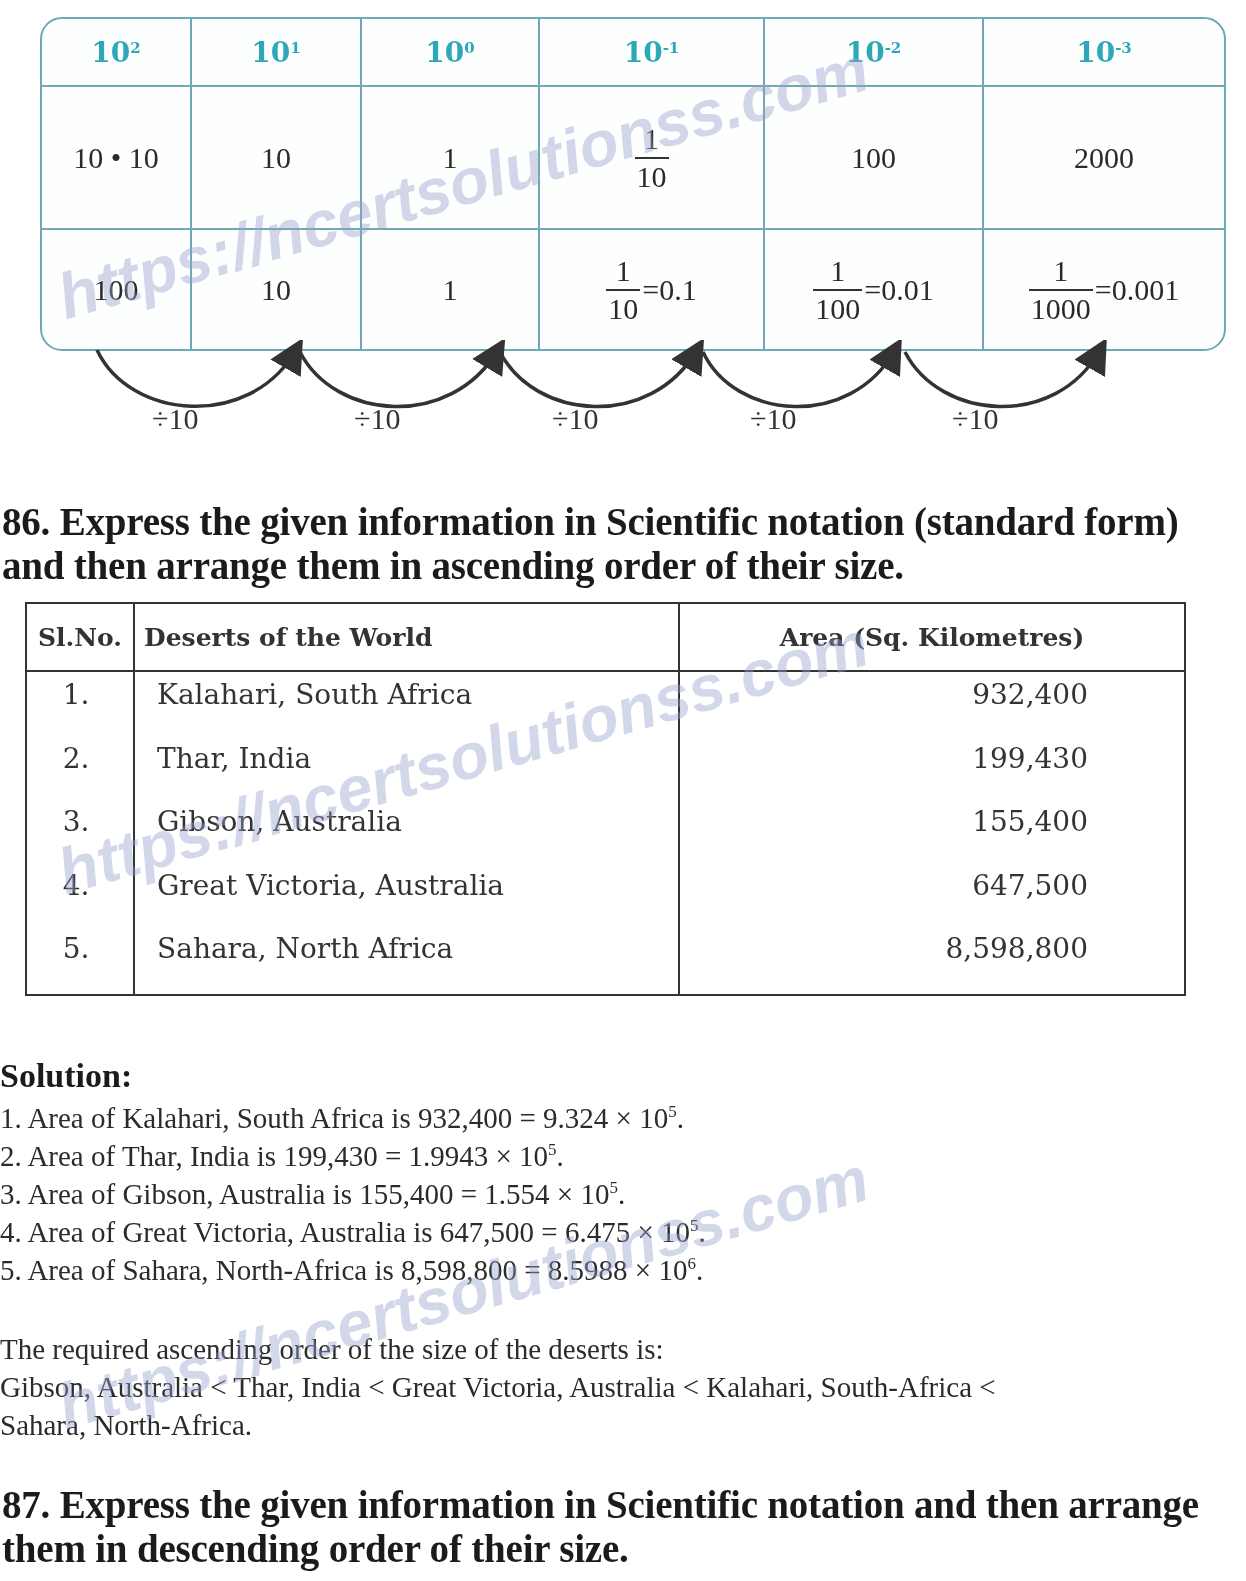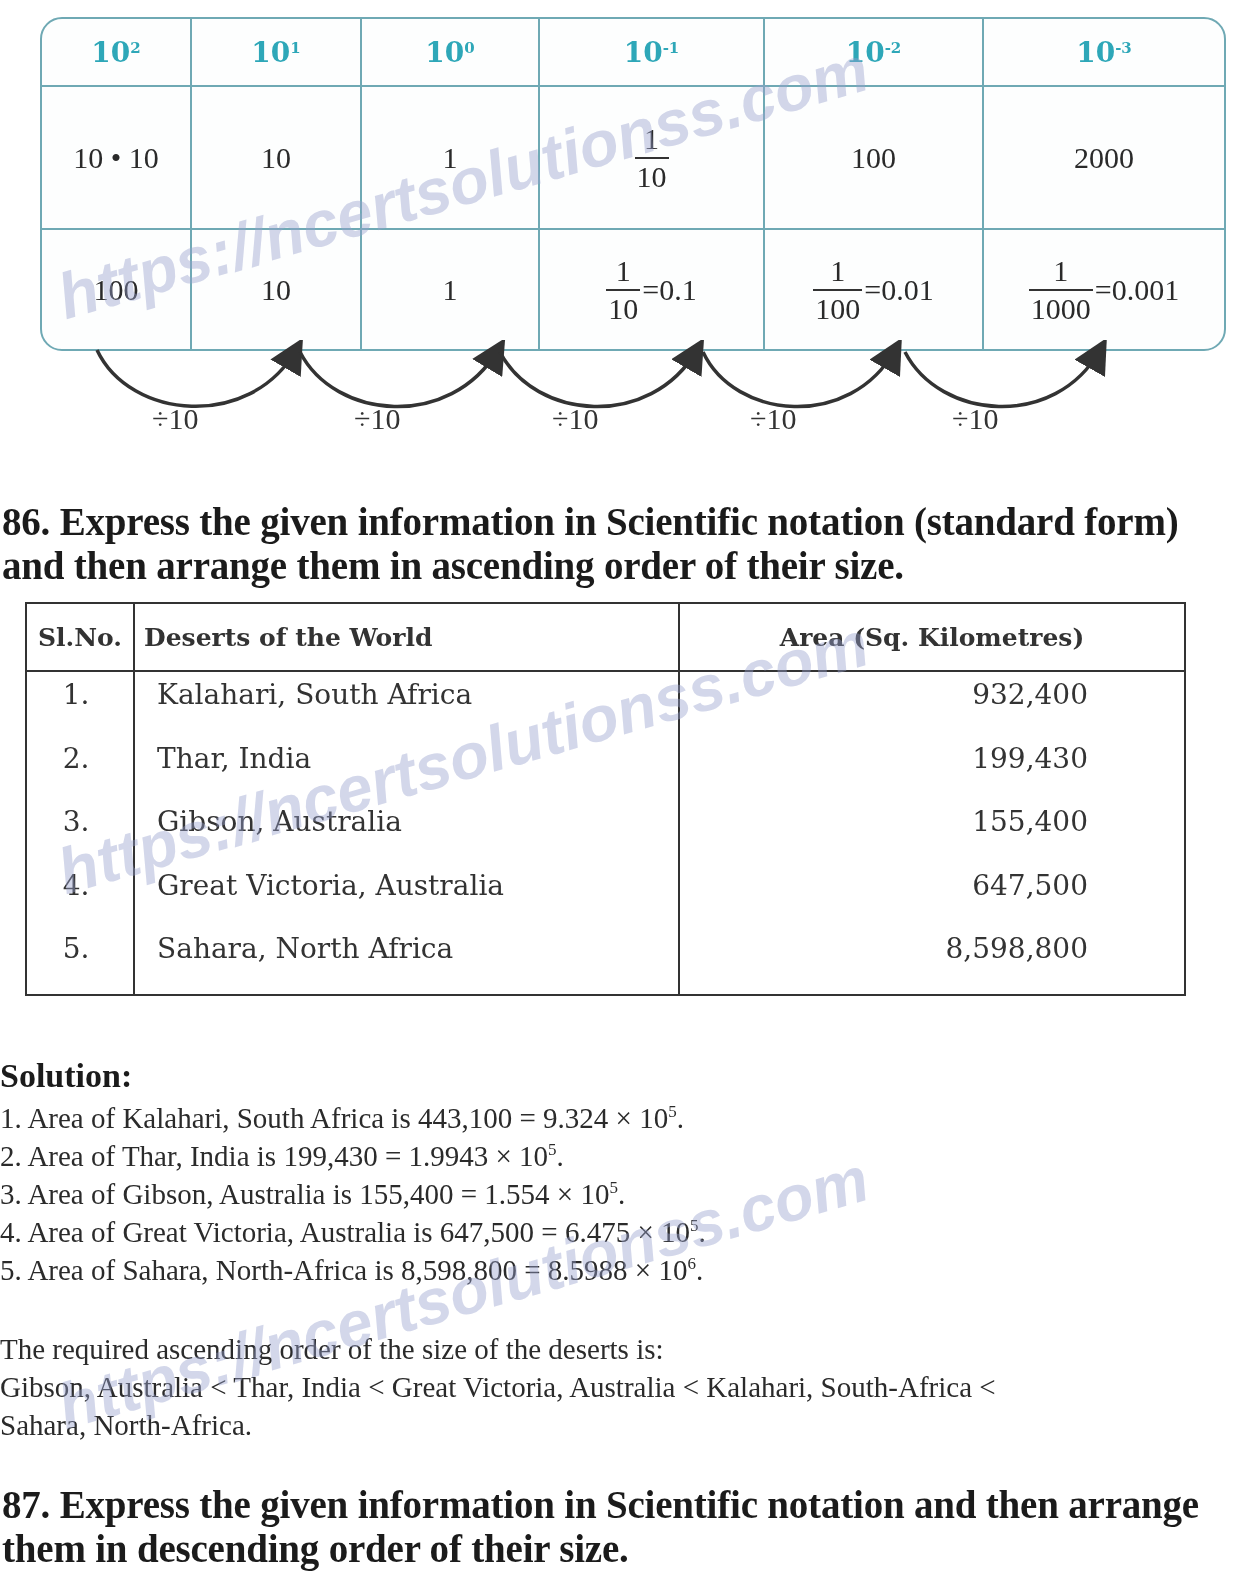--- a/index.html
+++ b/index.html
@@ -217,21 +217,21 @@
       <div class="dt-row">199,430</div>
       <div class="dt-row">155,400</div>
       <div class="dt-row">647,500</div>
       <div class="dt-row">8,598,800</div>
     </div>
   </div>
 </div>
 
 <div class="sol-title">Solution:</div>
 
-<div class="sol-line" style="top:1102px"><span>1. Area of Kalahari, South Africa is 443,100 = 9.324 × 10</span><sup>5</sup><span>.</span></div>
+<div class="sol-line" style="top:1102px"><span>1. Area of Kalahari, South Africa is 932,400 = 9.324 × 10</span><sup>5</sup><span>.</span></div>
 <div class="sol-line" style="top:1140px"><span>2. Area of Thar, India is 199,430 = 1.9943 × 10</span><sup>5</sup><span>.</span></div>
 <div class="sol-line" style="top:1178px"><span>3. Area of Gibson, Australia is 155,400 = 1.554 × 10</span><sup>5</sup><span>.</span></div>
 <div class="sol-line" style="top:1216px"><span>4. Area of Great Victoria, Australia is 647,500 = 6.475 × 10</span><sup>5</sup><span>.</span></div>
 <div class="sol-line" style="top:1254px"><span>5. Area of Sahara, North-Africa is 8,598,800 = 8.5988 × 10</span><sup>6</sup><span>.</span></div>
 
 <div class="para" style="top:1330px">
   <div>The required ascending order of the size of the deserts is:</div>
   <div>Gibson, Australia &lt; Thar, India &lt; Great Victoria, Australia &lt; Kalahari, South-Africa &lt;</div>
   <div>Sahara, North-Africa.</div>
 </div>

